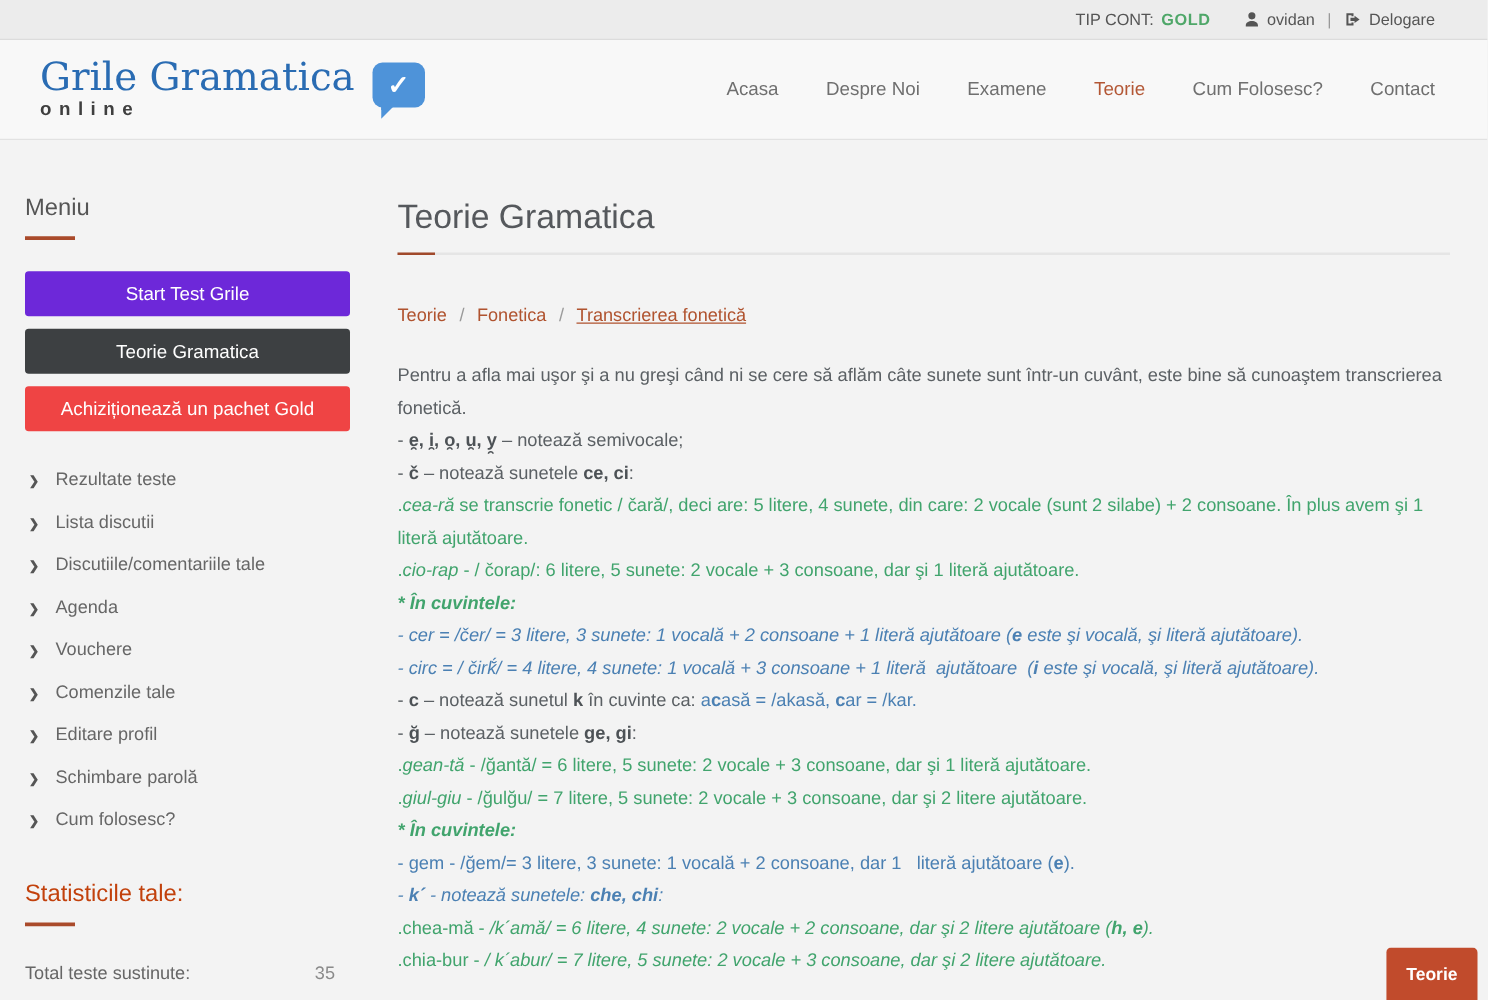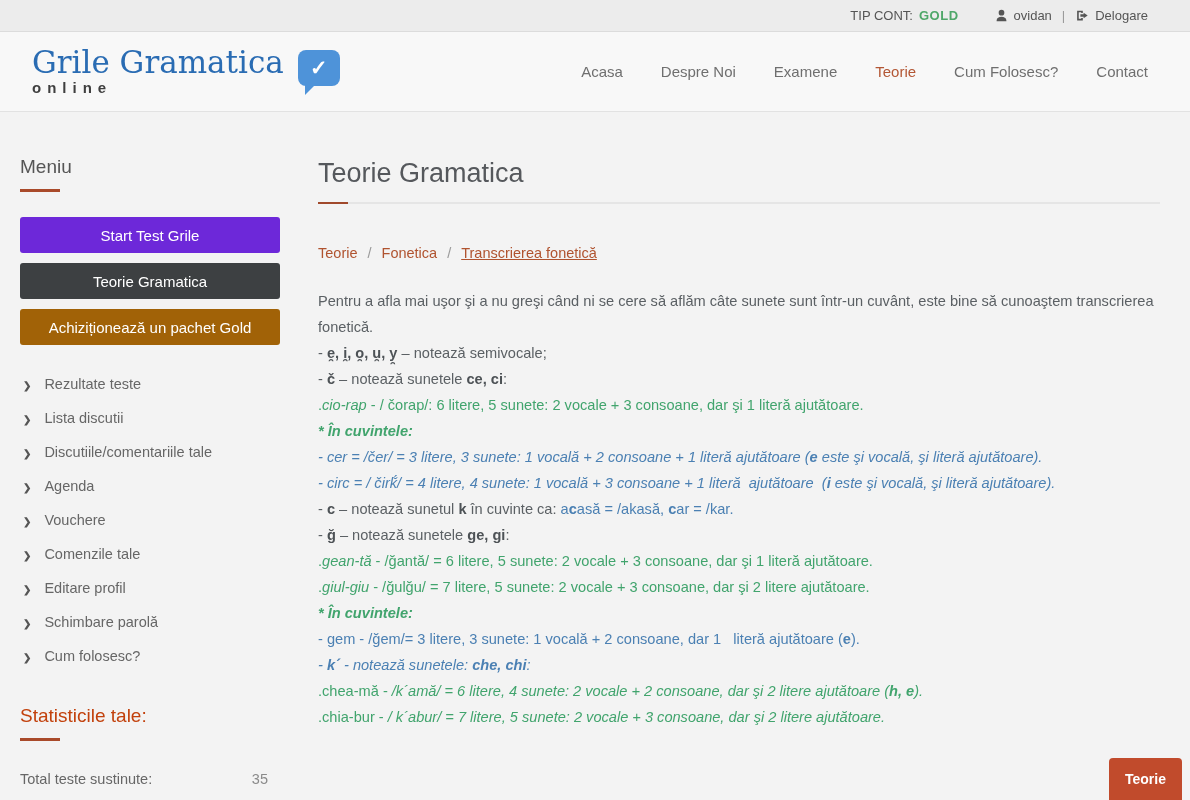--- a/index.html
+++ b/index.html
@@ -4,21 +4,21 @@
 <style>
   * { box-sizing: border-box; margin: 0; padding: 0; }
   html,body { width:1190px; height:800px; overflow:hidden; }
   body { background:#f3f3f3; font-family:"Liberation Sans", sans-serif; }
 
   
   .topbar { height:32px; background:#ececec; border-bottom:1px solid #dcdcdc;
             display:flex; align-items:center; justify-content:flex-end;
             padding-right:42px; font-size:13px; color:#555; }
   .topbar .grp { display:flex; align-items:center; gap:6px; }
-  .acct { margin-right:36px; }
+  .acct { margin-right:26px; }
   .gold { color:#4fa769; font-weight:bold; letter-spacing:.5px; }
   .tb-sep { color:#999; margin:0 10px; }
   .tb-ico { display:inline-flex; align-items:center; }
   .tb-ico svg { fill:#555; }
   .tb-link { cursor:pointer; }
 
   
   .header { height:80px; background:#f8f8f8; border-bottom:1px solid #e2e2e2;
             display:flex; align-items:center; justify-content:space-between;
             padding:0 42px 0 32px; }
@@ -128,21 +128,21 @@
 </div>
 
 <div class="page">
 
   <div class="sidebar">
     <h2 class="side-heading">Meniu</h2>
     <div class="heading-bar"></div>
     <div class="side-buttons">
         <button class="side-btn" style="background: #6d28d9;">Start Test Grile</button>
         <button class="side-btn" style="background: rgb(61, 64, 66);">Teorie Gramatica</button>
-        <button class="side-btn" style="background: #a16207;">Achiziționează un pachet Gold</button>
+        <button class="side-btn" style="background: #ef4444;">Achiziționează un pachet Gold</button>
       </div>
     <div class="side-links">
         <div class="side-link">
           <span class="chev">❯</span>
           <span>Rezultate teste</span>
         </div>
         <div class="side-link">
           <span class="chev">❯</span>
           <span>Lista discutii</span>
         </div>
@@ -195,20 +195,21 @@
         <a class="crumb">Teorie</a>
         <span>/</span>
         <a class="crumb">Fonetica</a>
         <span>/</span>
         <a class="crumb u">Transcrierea fonetică</a>
       </div>
     <div class="content">
         <p class="line"><span class="sg-d">Pentru a afla mai uşor şi a nu greşi când ni se cere să aflăm câte sunete sunt într-un cuvânt, este bine să cunoaştem transcrierea fonetică.</span></p>
         <p class="line"><span class="sg-d">- </span><span class="sg-db">e̯, i̯, o̯, u̯, y̯</span><span class="sg-d"> – notează semivocale;</span></p>
         <p class="line"><span class="sg-d">- </span><span class="sg-db">č</span><span class="sg-d"> – notează sunetele </span><span class="sg-db">ce, ci</span><span class="sg-d">:</span></p>
+        <p class="line"><span class="sg-g">.</span><span class="sg-gi">cea-ră</span><span class="sg-g"> se transcrie fonetic / čară/, deci are: 5 litere, 4 sunete, din care: 2 vocale (sunt 2 silabe) + 2 consoane. În plus avem şi 1 literă ajutătoare.</span></p>
         <p class="line"><span class="sg-g">.</span><span class="sg-gi">cio-rap</span><span class="sg-g"> - / čorap/: 6 litere, 5 sunete: 2 vocale + 3 consoane, dar şi 1 literă ajutătoare.</span></p>
         <p class="line"><span class="sg-gbi">* În cuvintele:</span></p>
         <p class="line"><span class="sg-bi">- cer = /čer/ = 3 litere, 3 sunete: 1 vocală + 2 consoane + 1 literă ajutătoare (</span><span class="sg-bbi">e</span><span class="sg-bi"> este şi vocală, şi literă ajutătoare).</span></p>
         <p class="line"><span class="sg-bi">- circ = / čirk̆́/ = 4 litere, 4 sunete: 1 vocală + 3 consoane + 1 literă  ajutătoare  (</span><span class="sg-bbi">i</span><span class="sg-bi"> este şi vocală, şi literă ajutătoare).</span></p>
         <p class="line"><span class="sg-d">- </span><span class="sg-db">c</span><span class="sg-d"> – notează sunetul </span><span class="sg-db">k</span><span class="sg-d"> în cuvinte ca: </span><span class="sg-b">a</span><span class="sg-bb">c</span><span class="sg-b">asă = /akasă, </span><span class="sg-bb">c</span><span class="sg-b">ar = /kar.</span></p>
         <p class="line"><span class="sg-d">- </span><span class="sg-db">ğ</span><span class="sg-d"> – notează sunetele </span><span class="sg-db">ge, gi</span><span class="sg-d">:</span></p>
         <p class="line"><span class="sg-g">.</span><span class="sg-gi">gean-tă</span><span class="sg-g"> - /ğantă/ = 6 litere, 5 sunete: 2 vocale + 3 consoane, dar şi 1 literă ajutătoare.</span></p>
         <p class="line"><span class="sg-g">.</span><span class="sg-gi">giul-giu</span><span class="sg-g"> - /ğulğu/ = 7 litere, 5 sunete: 2 vocale + 3 consoane, dar şi 2 litere ajutătoare.</span></p>
         <p class="line"><span class="sg-gbi">* În cuvintele:</span></p>
         <p class="line"><span class="sg-b">- gem - /ğem/= 3 litere, 3 sunete: 1 vocală + 2 consoane, dar 1   literă ajutătoare (</span><span class="sg-bb">e</span><span class="sg-b">).</span></p>

